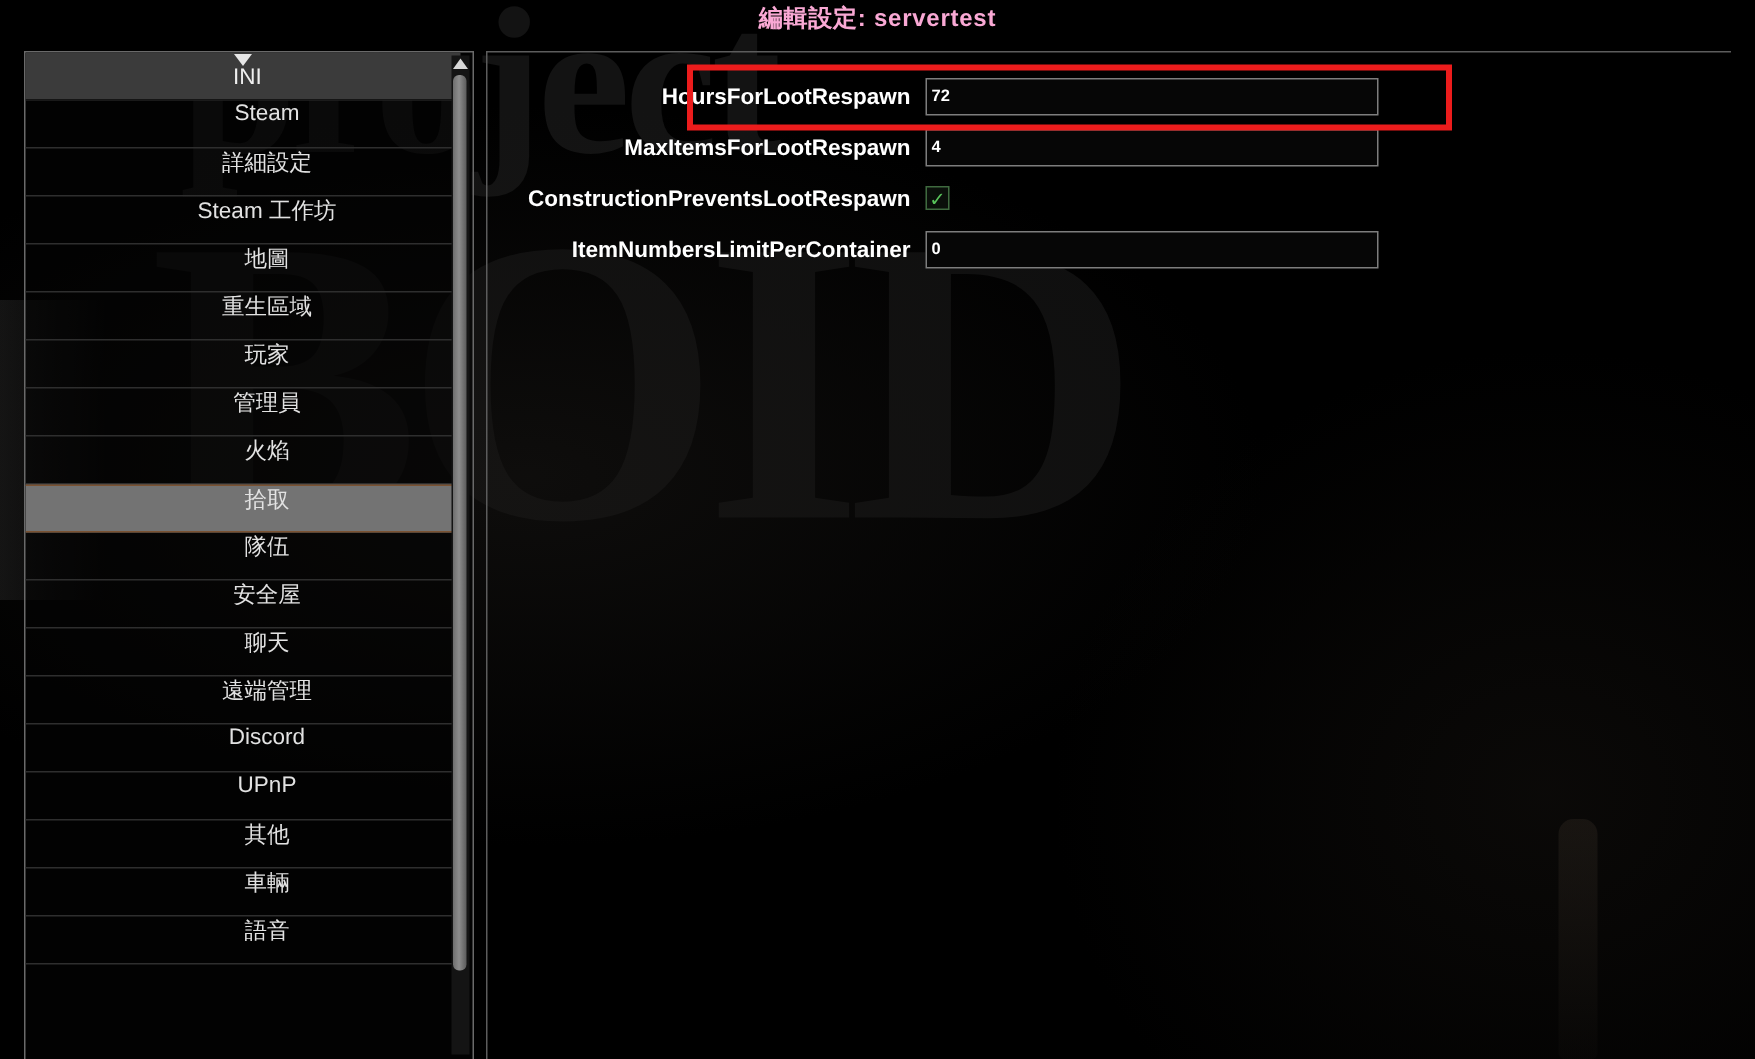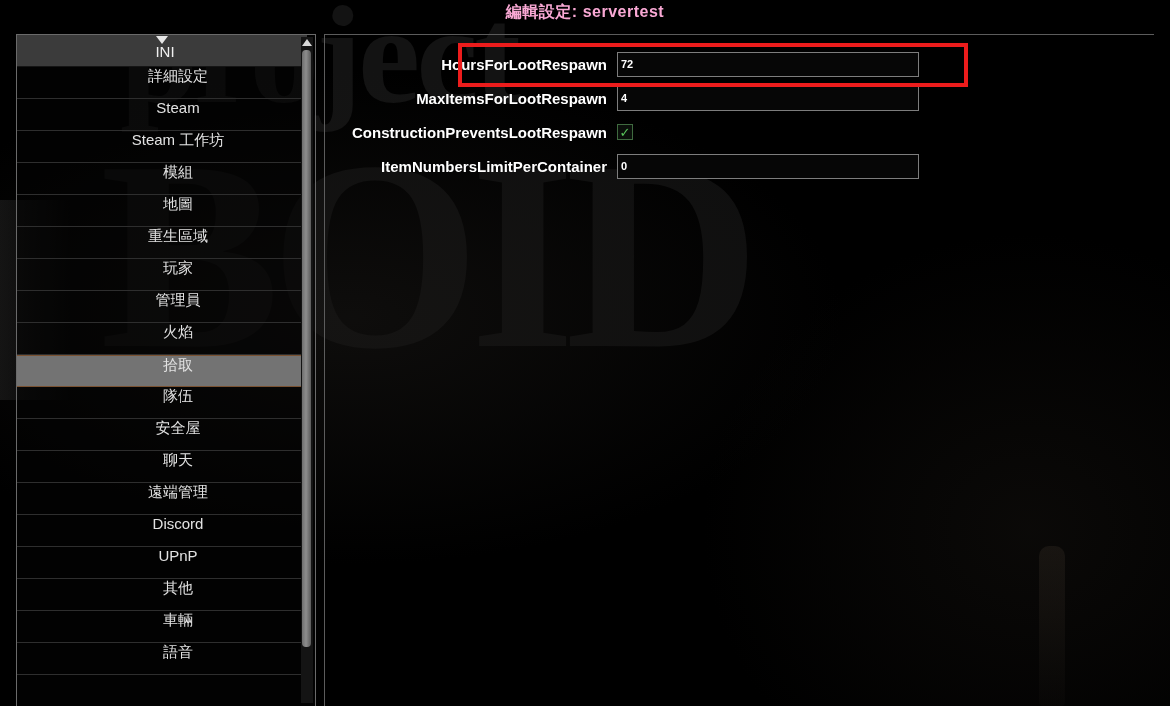--- a/index.html
+++ b/index.html
@@ -259,30 +259,27 @@
 
 <div id="tree-panel">
 
   <div id="tree-list">
     <div class="tree-row header">
       <span class="caret"></span>
       <span class="tree-label">INI</span>
     </div>
 
     <div class="tree-row child">
+      <span class="tree-label">Steam</span>
+    </div>
+    <div class="tree-row child">
       <span class="tree-label">詳細設定</span>
     </div>
     <div class="tree-row child">
-      <span class="tree-label">Steam</span>
-    </div>
-    <div class="tree-row child">
       <span class="tree-label">Steam 工作坊</span>
-    </div>
-    <div class="tree-row child">
-      <span class="tree-label">模組</span>
     </div>
     <div class="tree-row child">
       <span class="tree-label">地圖</span>
     </div>
     <div class="tree-row child">
       <span class="tree-label">重生區域</span>
     </div>
     <div class="tree-row child">
       <span class="tree-label">玩家</span>
     </div>

